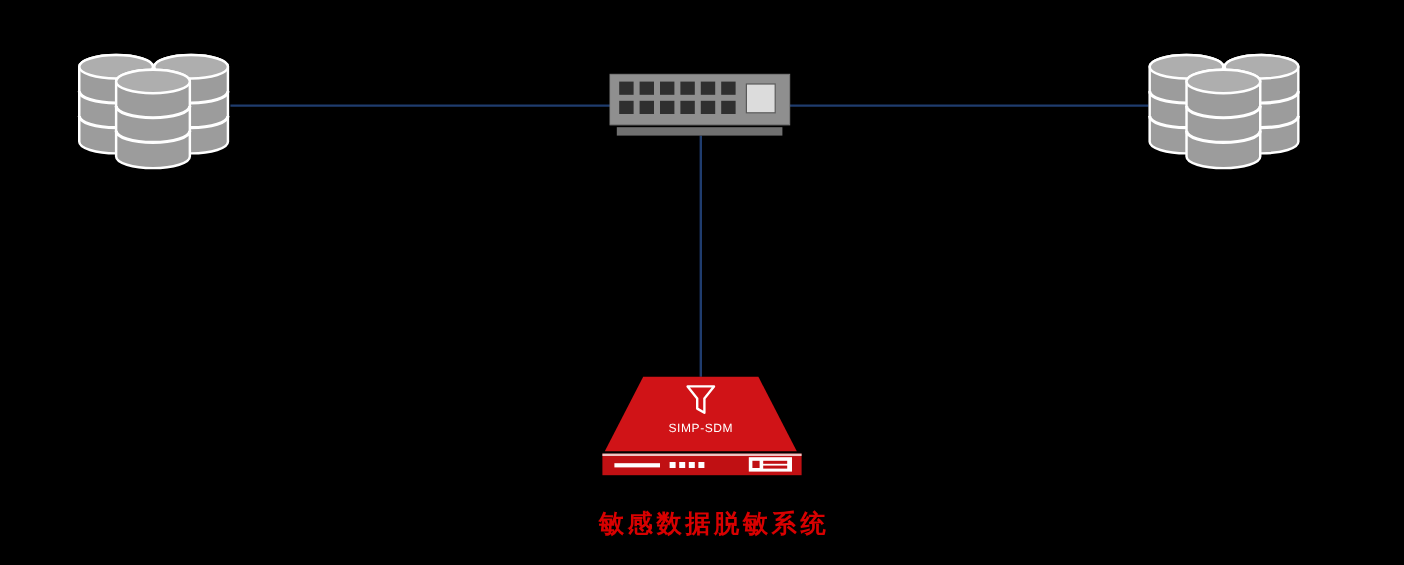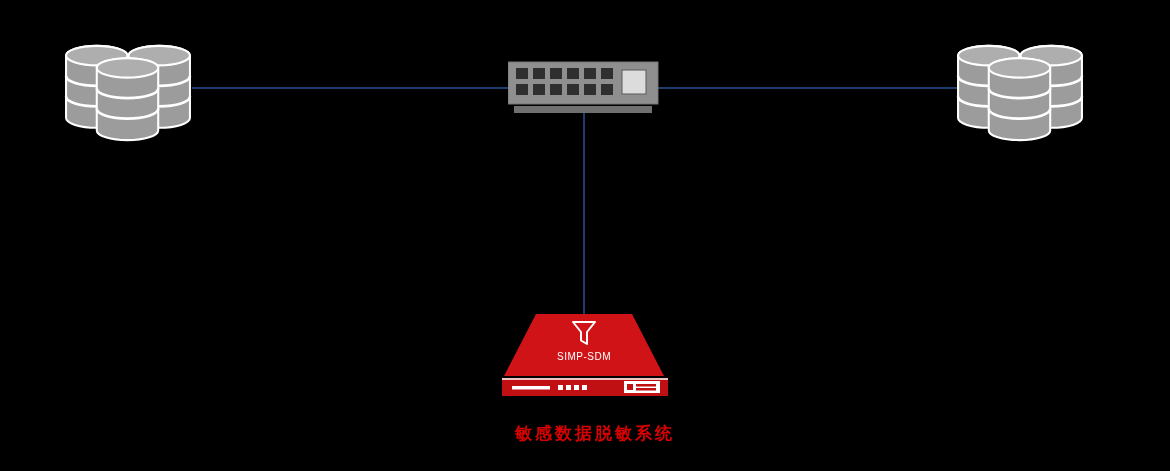--- a/index.html
+++ b/index.html
@@ -13,21 +13,21 @@
   .connectors { position: absolute; left: 0; top: 0; pointer-events: none; }
   .node { position: absolute; }
   .node-db-left    { left: 64px;  top: 44px;  width: 128px; height: 98px; }
   .node-db-right   { left: 956px; top: 44px;  width: 128px; height: 98px; }
   .node-switch     { left: 508px; top: 60px;  width: 152px; height: 56px; }
   .node-appliance  { left: 500px; top: 308px; width: 170px; height: 98px; }
   .diagram-title {
     position: absolute; left: 470px; top: 422px; width: 250px;
     text-align: center;
     color: #d80000;
-    font-size: 17px; font-weight: bold; letter-spacing: 3px;
+    font-size: 21px; font-weight: bold; letter-spacing: 3px;
     white-space: nowrap;
   }
   .appliance-label-text {
     font-family: "Liberation Sans", sans-serif;
     font-size: 10px;
     letter-spacing: 0.5px;
     fill: #ffffff;
   }
 </style>
 </head>

